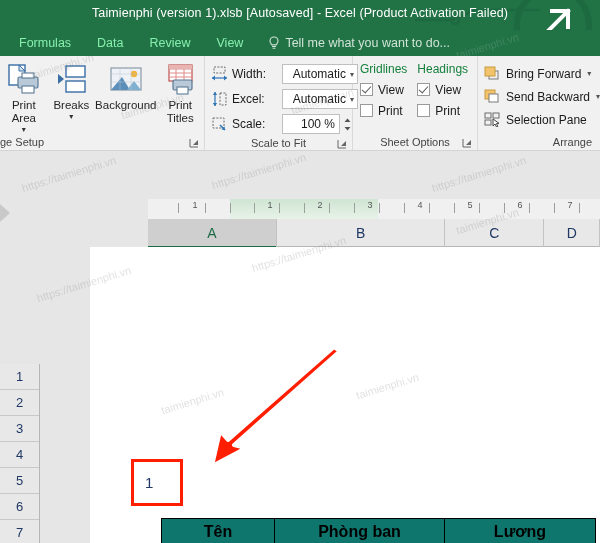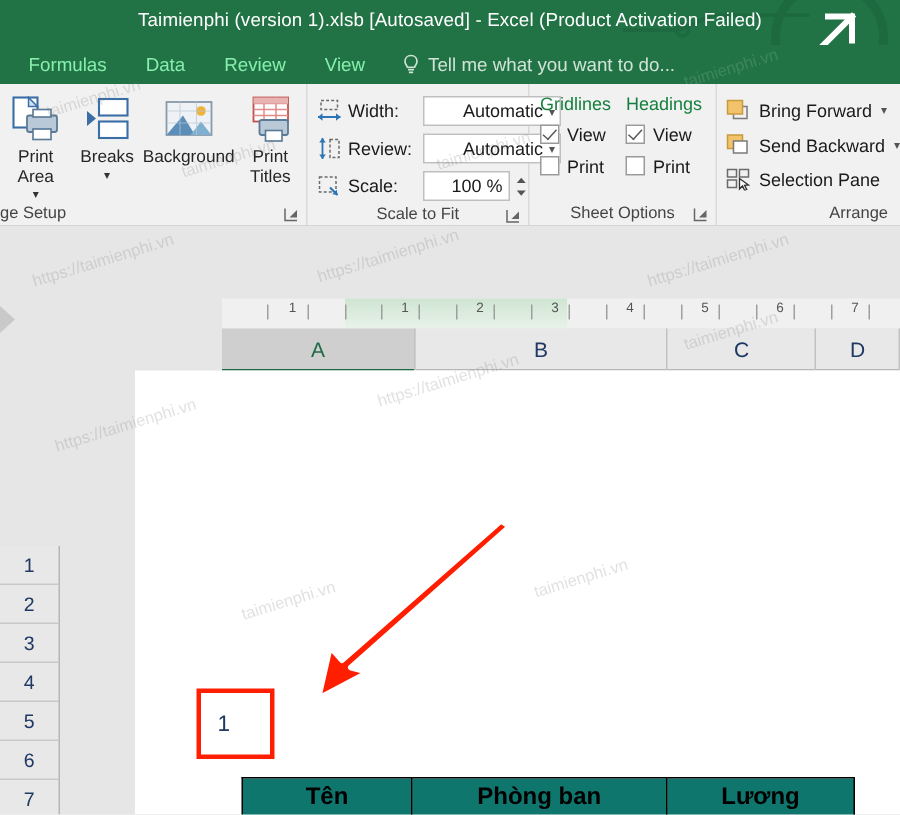--- a/index.html
+++ b/index.html
@@ -120,21 +120,21 @@
     line-height: 13px; margin-top: 1px; white-space: pre-line;
   }
   .caret-dn { font-size: 8px; color: #333; }
 
   
   .sf-rows { display: flex; flex-direction: column; gap: 3px; padding: 3px 6px 0 6px; }
   .sf-row { display: flex; align-items: center; height: 22px; }
   .sf-ico { width: 17px; height: 16px; margin-right: 4px; flex: 0 0 auto; }
   .sf-lbl { font-size: 12px; color: #1a1a1a; width: 50px; }
   .sf-box {
-    width: 92px; height: 20px; background: #fff;
+    width: 76px; height: 20px; background: #fff;
     border: 1px solid #bfbfbf;
     display: flex; align-items: center; justify-content: flex-end;
     padding-right: 3px; font-size: 12px; color: #1a1a1a;
   }
   .sf-box.num { justify-content: flex-end; padding-right: 4px; }
   .sf-caret { font-size: 8px; color: #555; margin-left: 4px; }
   .spin { display: flex; flex-direction: column; margin-left: 3px; gap: 1px; }
 
   
   .so-cols { display: flex; padding: 2px 5px 0 7px; gap: 10px; }
@@ -255,21 +255,21 @@
     font-weight: normal;
   }
   .dtable th {
     background: #0f766e;
     font-weight: bold;
     text-align: center;
     font-size: 16px;
   }
   .c-name { width: 113px; }
   .c-dept { width: 170px; }
-  .c-sal  { width: 125px; text-align: right; }
+  .c-sal  { width: 151px; text-align: right; }
 
   
   .arrow-svg {
     position: absolute; left: 182px; top: 196px;
     width: 165px; height: 125px;
     z-index: 8;
     pointer-events: none;
   }
 
   
@@ -406,21 +406,21 @@
             <span class="sf-caret">▾</span>
           </div>
         </div>
         <div class="sf-row">
           <svg class="sf-ico" viewBox="0 0 17 16">
             <rect x="9" y="2" width="6" height="12" fill="none" stroke="#6a6a6a" stroke-width="1" stroke-dasharray="2 1.4"></rect>
             <path d="M4 1 L4 15" stroke="#2e75b6" stroke-width="1.2"></path>
             <path d="M4 1 L1.8 4 L6.2 4 Z" fill="#2e75b6"></path>
             <path d="M4 15 L1.8 12 L6.2 12 Z" fill="#2e75b6"></path>
           </svg>
-          <span class="sf-lbl">Review:</span>
+          <span class="sf-lbl">Excel:</span>
           <div class="sf-box">
             <span>Automatic</span>
             <span class="sf-caret">▾</span>
           </div>
         </div>
         <div class="sf-row">
           <svg class="sf-ico" viewBox="0 0 17 16">
             <rect x="2" y="2" width="11" height="10" fill="none" stroke="#6a6a6a" stroke-width="1" stroke-dasharray="2 1.4"></rect>
             <path d="M14 14 L9 9" stroke="#2e75b6" stroke-width="1.4"></path>
             <path d="M14 14 L10.5 13.5 L13.5 10.5 Z" fill="#2e75b6"></path>

